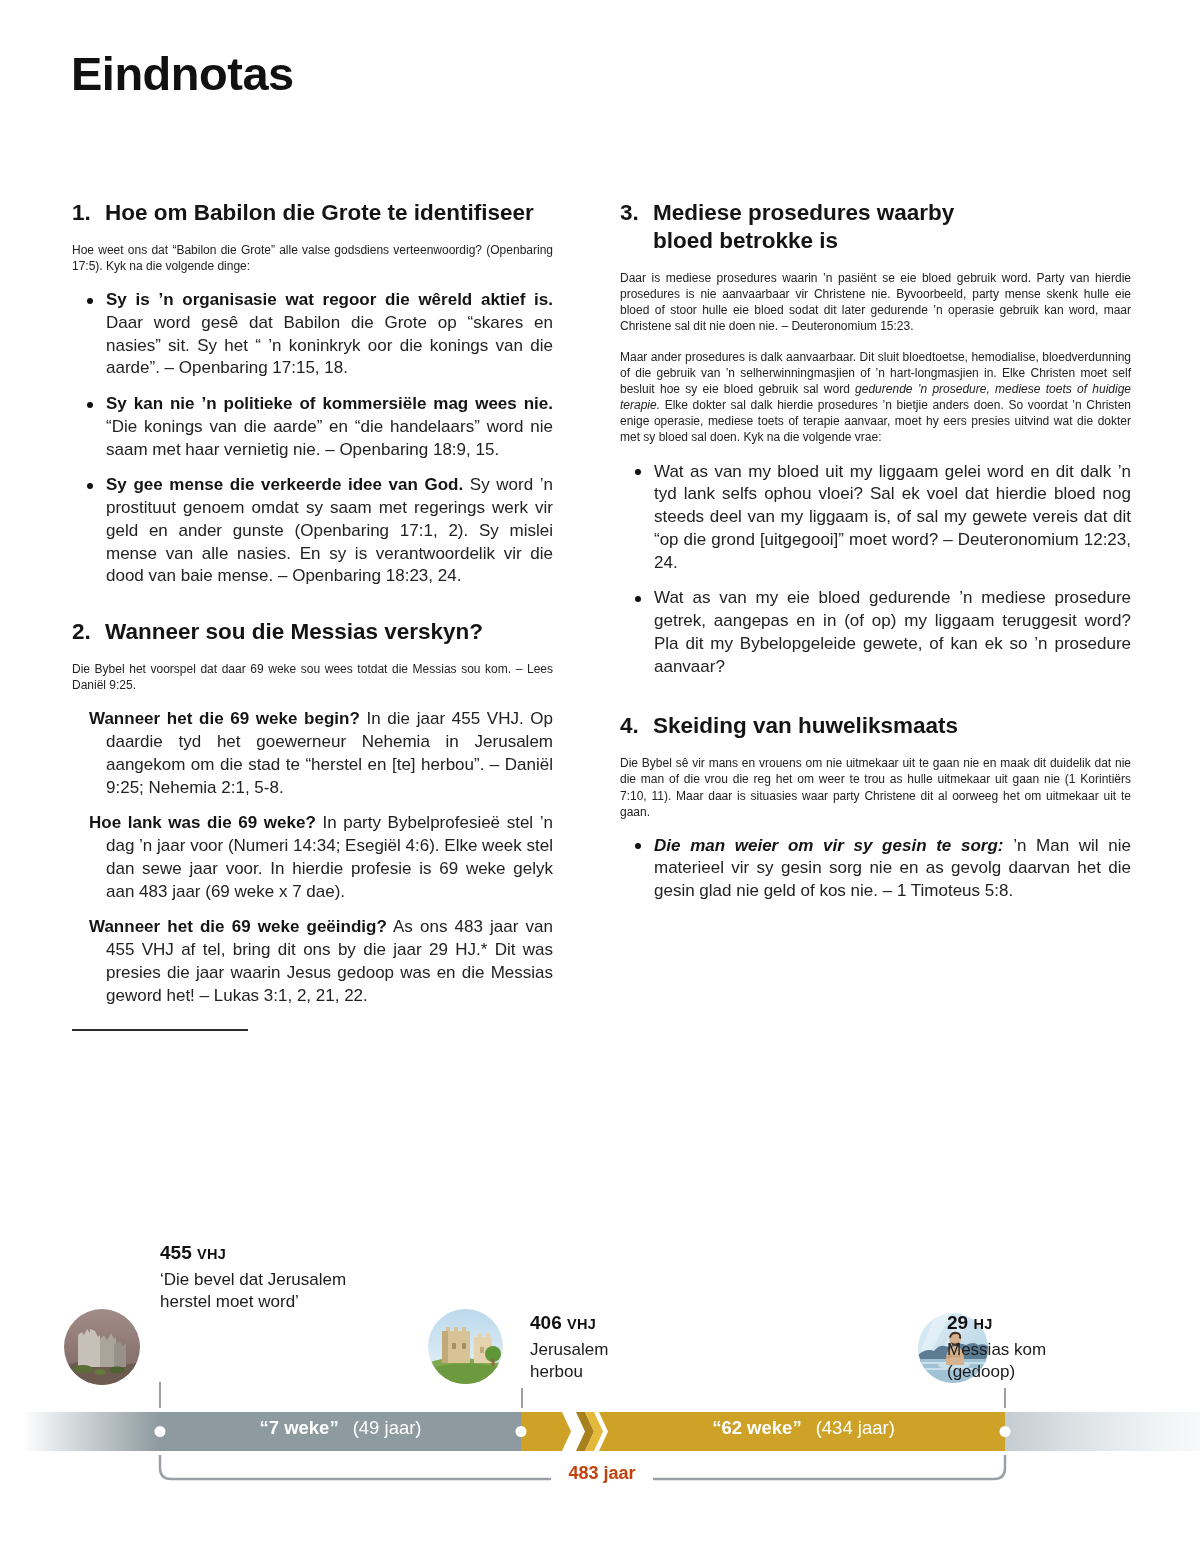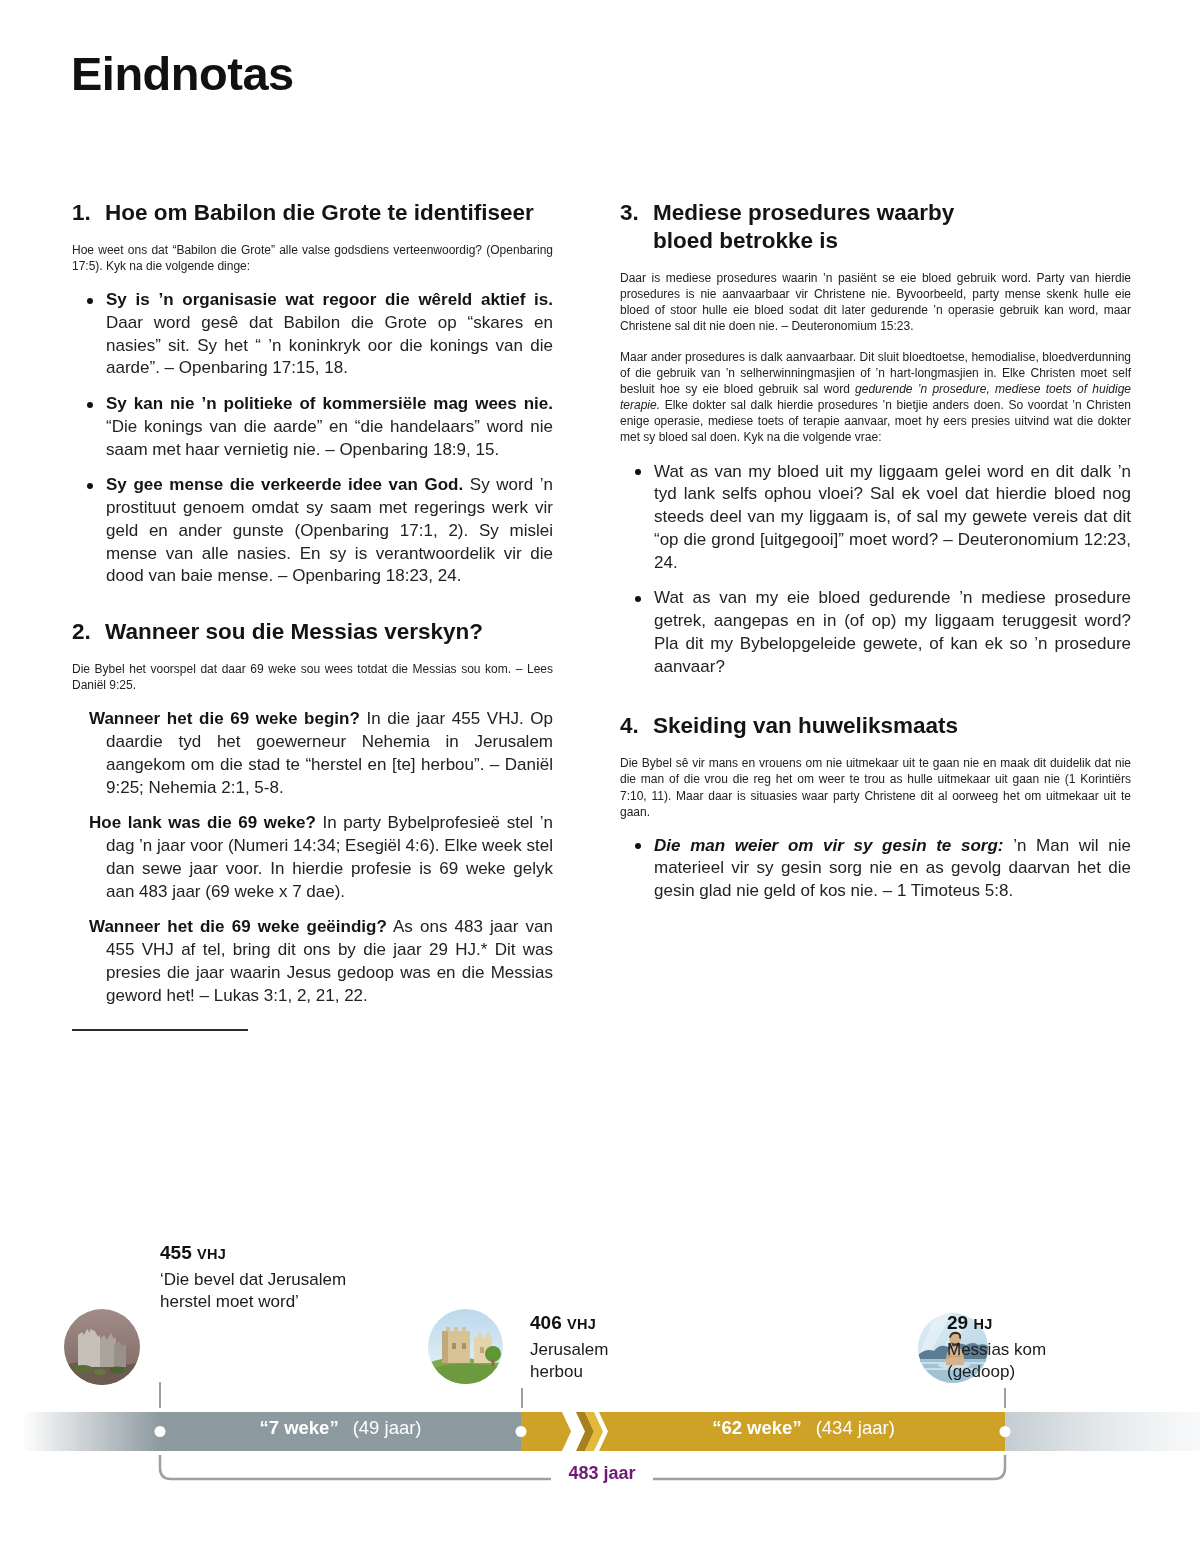--- a/index.html
+++ b/index.html
@@ -45,21 +45,21 @@
   .tl-year { font-size:19px; font-weight:700; margin-bottom:4px; color:#111; }
   .tl-year .era { font-size:14.5px; letter-spacing:0.3px; }
   .tick { position:absolute; width:2px; background:#9aa0a5; }
   .bar-svg { position:absolute; left:0; top:1412px; }
   .bar-label { position:absolute; top:1412px; height:31px; display:flex;
                align-items:center; justify-content:center;
                color:#fff; font-size:18.5px;gap:14px; }
   .bar-label b { font-weight:700; }
   .bracket-svg { position:absolute; left:0; top:1448px; }
   .total-label { position:absolute; left:540px; top:1463px; width:124px;
-                 text-align:center; font-size:18px; font-weight:700; color:#701a75; }
+                 text-align:center; font-size:18px; font-weight:700; color:#c2410c; }
 </style>
 </head>
 <body>
 
 <div class="page">
 
   <div class="title">Eindnotas</div>
 
   <div class="col left">
     <h2 class="h">

